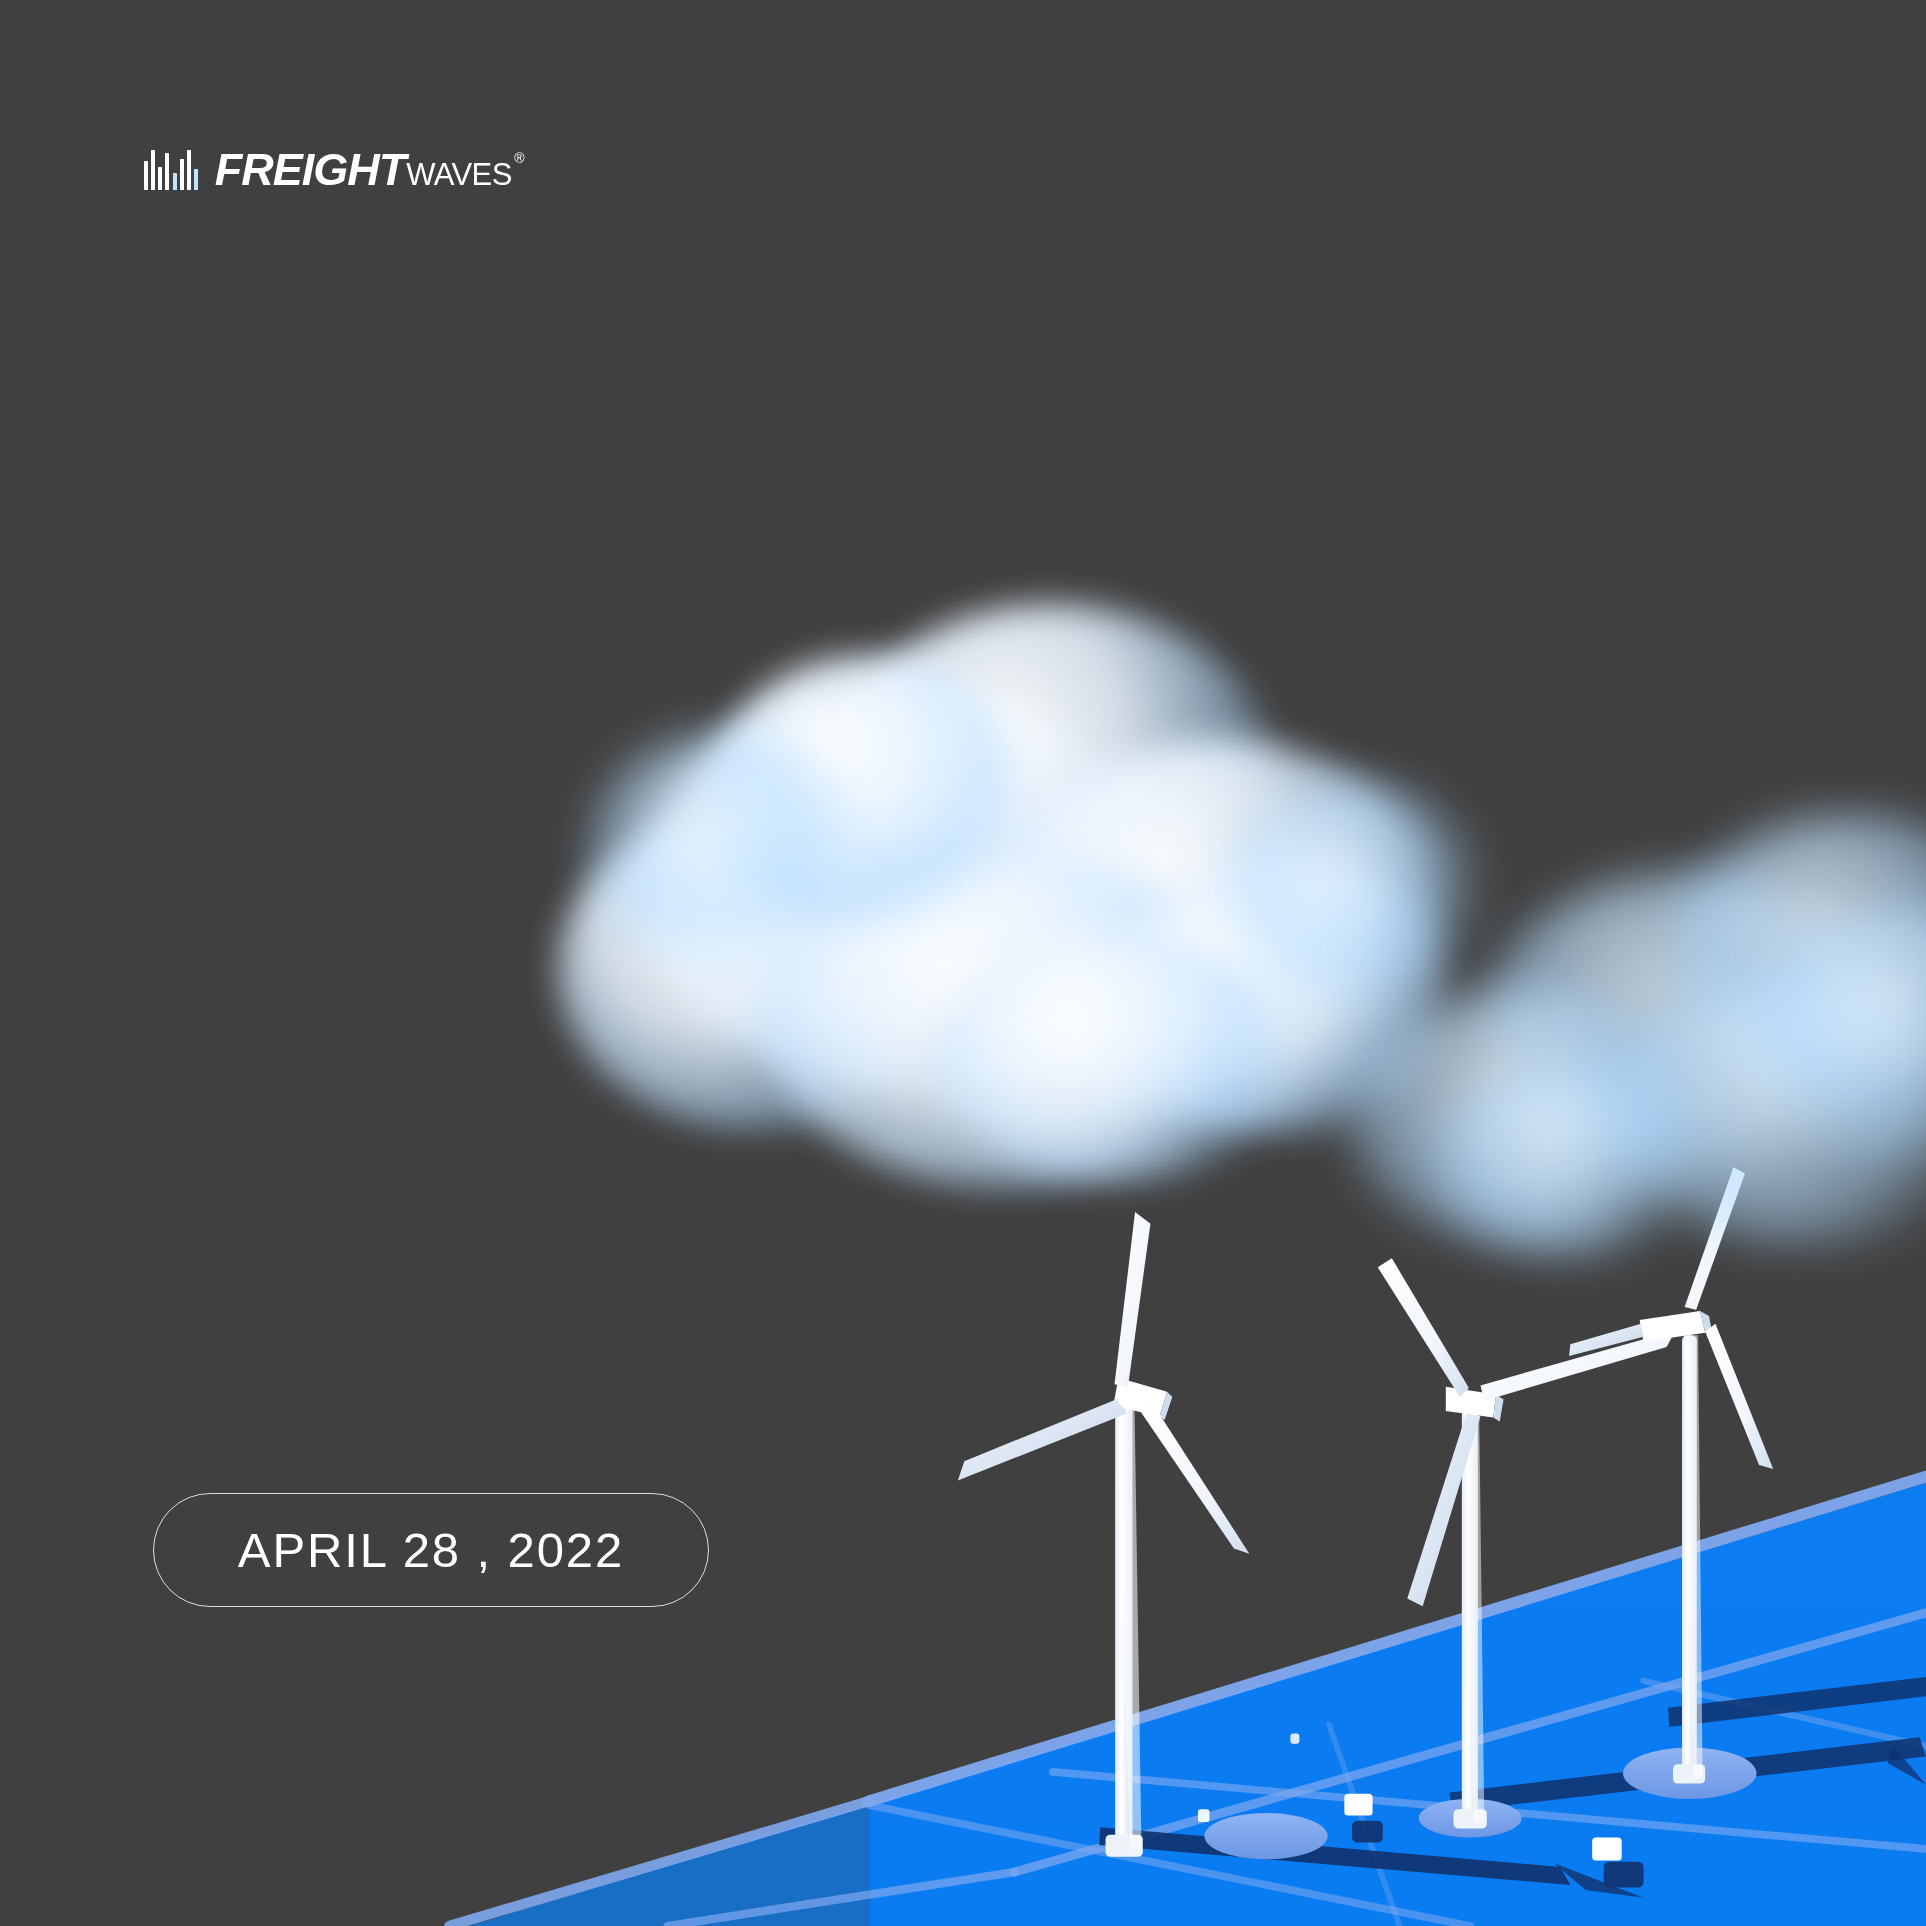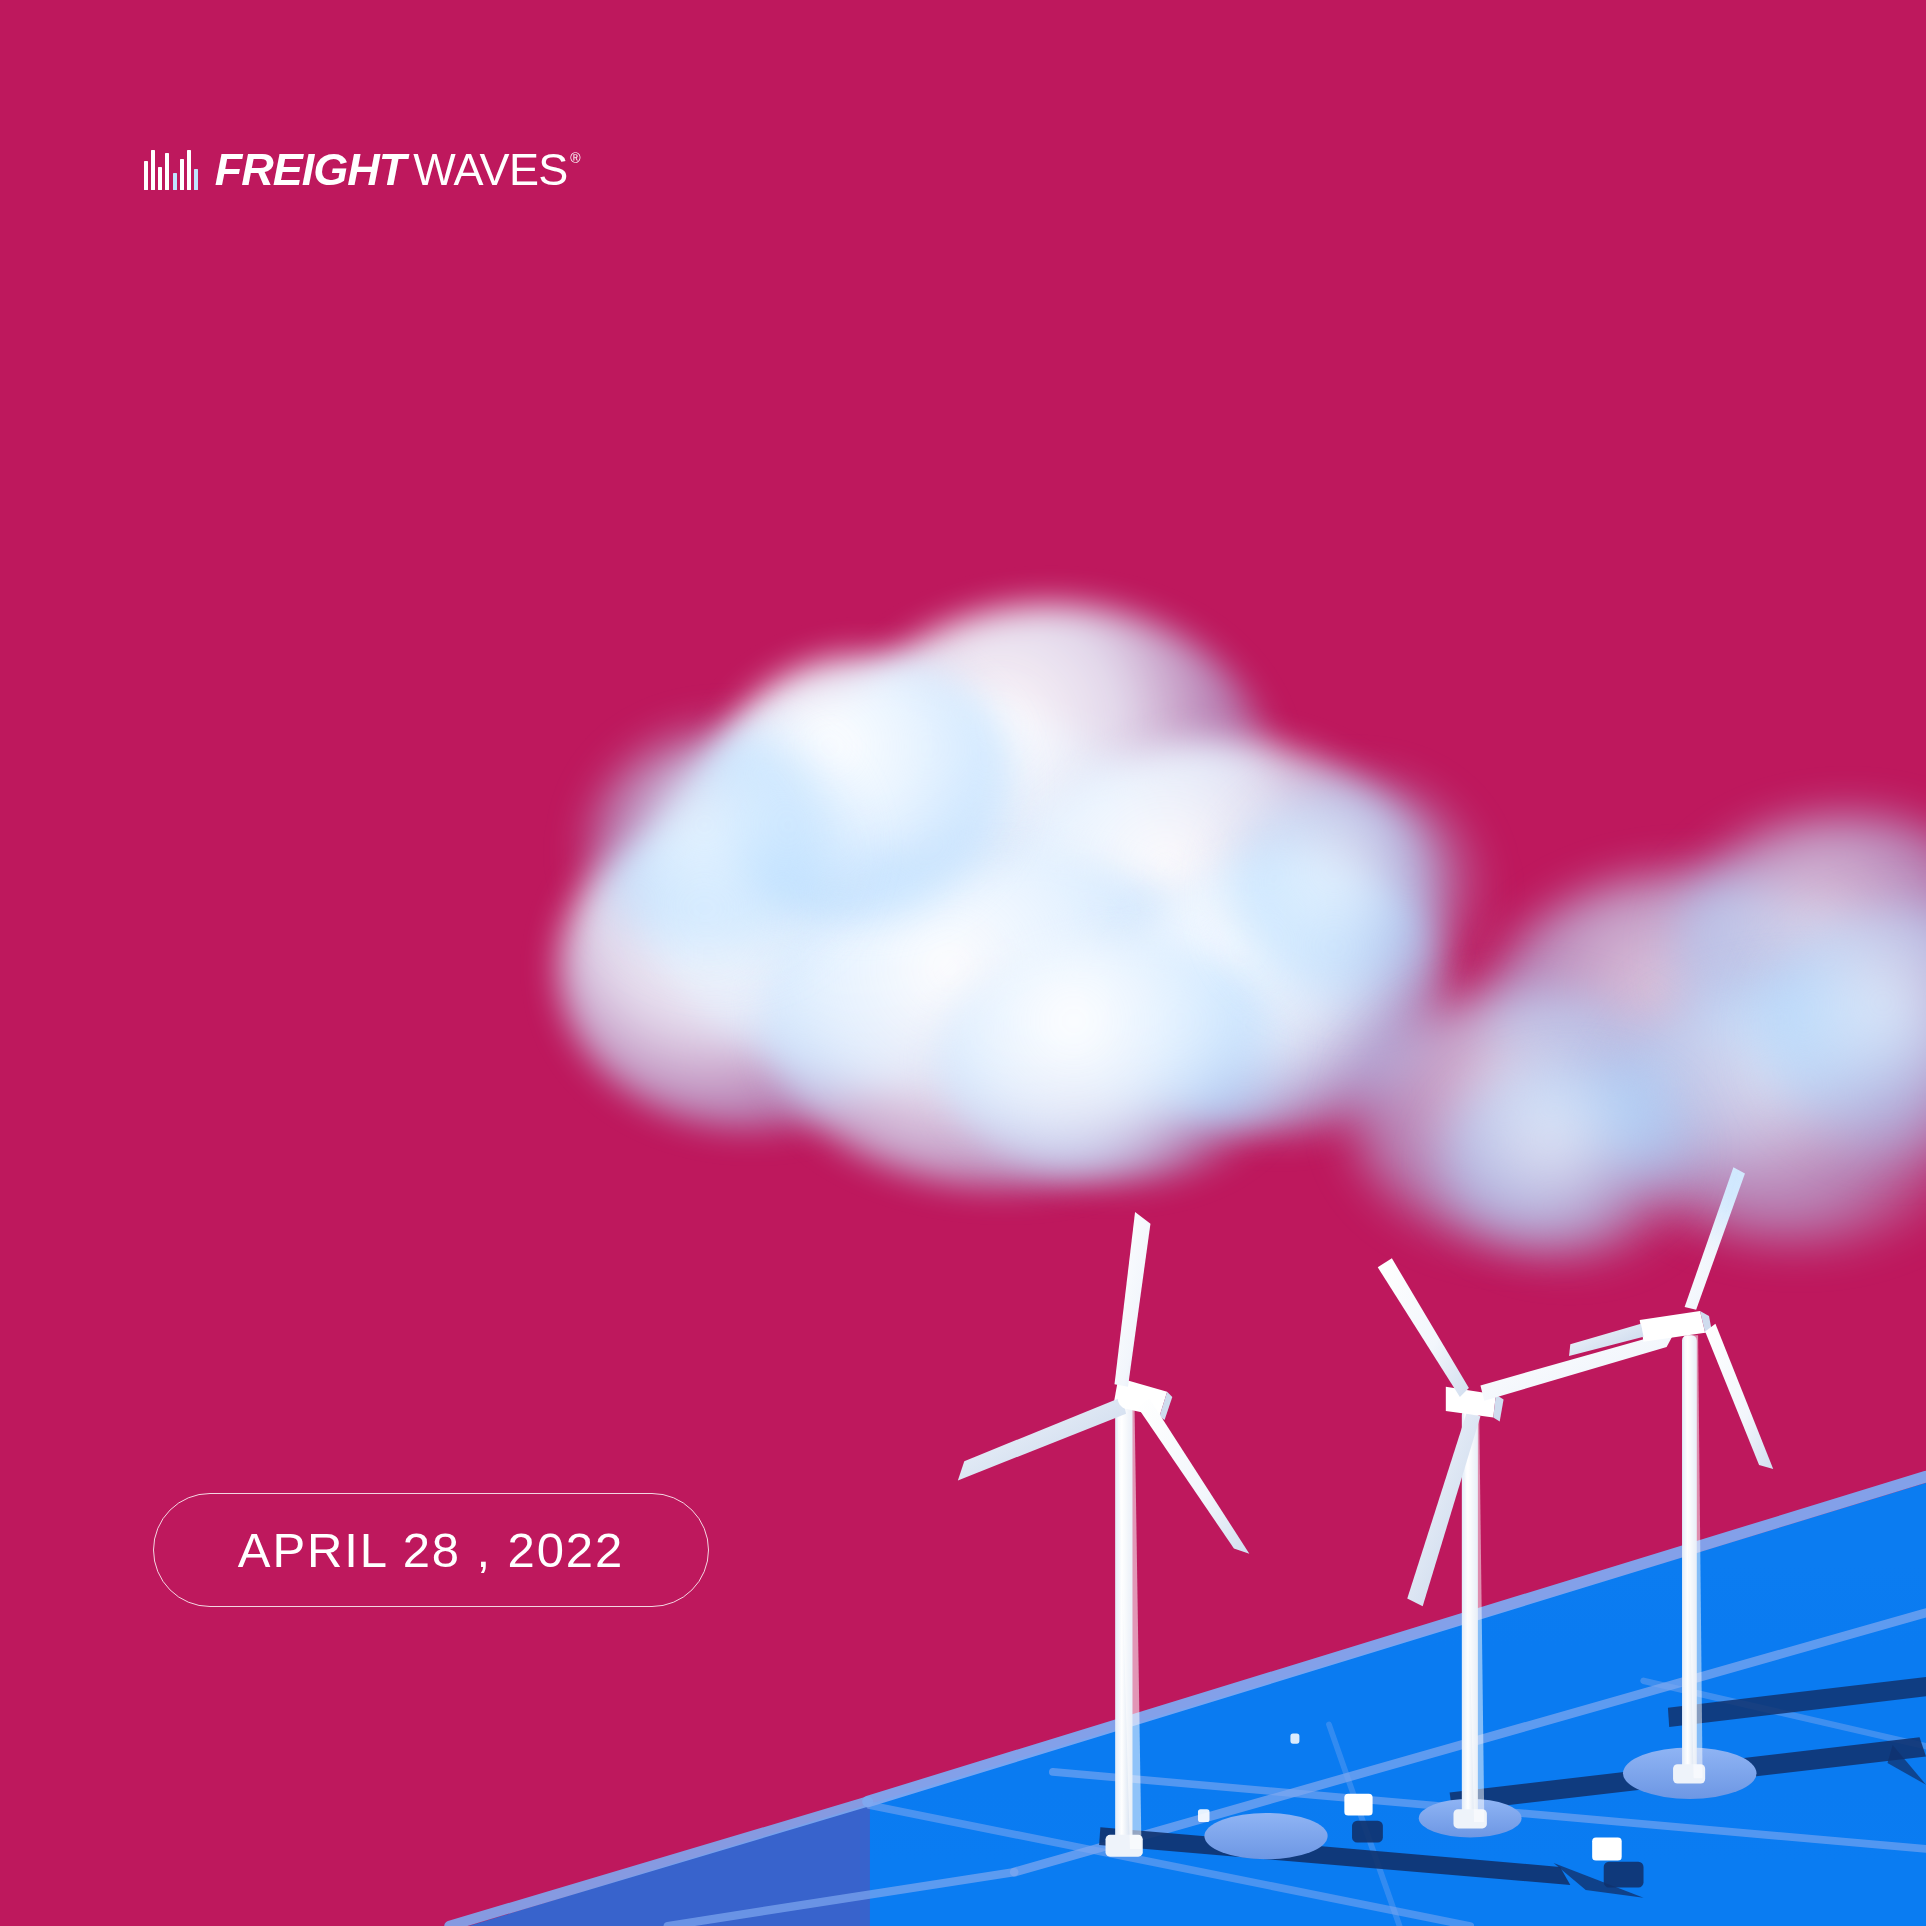--- a/index.html
+++ b/index.html
@@ -4,21 +4,21 @@
 <style>
   html,body{margin:0;padding:0;}
   body{
     width:1926px;height:1926px;overflow:hidden;
     background:#0096FF;
     font-family:"Liberation Sans", sans-serif;
     -webkit-font-smoothing:antialiased;
   }
   #poster{
     position:relative;width:1926px;height:1926px;
-    background:#be185d;
+    background:#404040;
     overflow:hidden;
   }
 
   
   #scene{position:absolute;inset:0;overflow:hidden;}
   #scene svg{position:absolute;top:0;left:0;}
 
   
   .cloud{position:absolute;pointer-events:none;}
   .puff{
@@ -77,22 +77,22 @@
   #logo-mark i.b8{height:21px;background:#bfe4ff;}
   #logo-wordmark{
     display:flex;align-items:baseline;
     color:#fff;letter-spacing:-0.6px;white-space:nowrap;
   }
   #logo-freight{
     font-size:45px;font-weight:700;font-style:italic;
     letter-spacing:-1px;
   }
   #logo-waves{
-    font-size:45px;font-weight:300;font-style:normal;
-    letter-spacing:-0.6px;margin-left:8px;
+    font-size:31px;font-weight:300;font-style:normal;
+    letter-spacing:-0.6px;margin-left:1px;
   }
   #logo-tm{font-size:14px;font-weight:400;position:relative;top:-22px;margin-left:2.6px;}
 
   
   #headline{position:absolute;left:140px;top:222px;width:1695px;}
   #title-line1{
     display:block;color:#fff;
     font-size:140px;font-weight:700;
     letter-spacing:-1.3px;line-height:1.02;
     white-space:nowrap;

